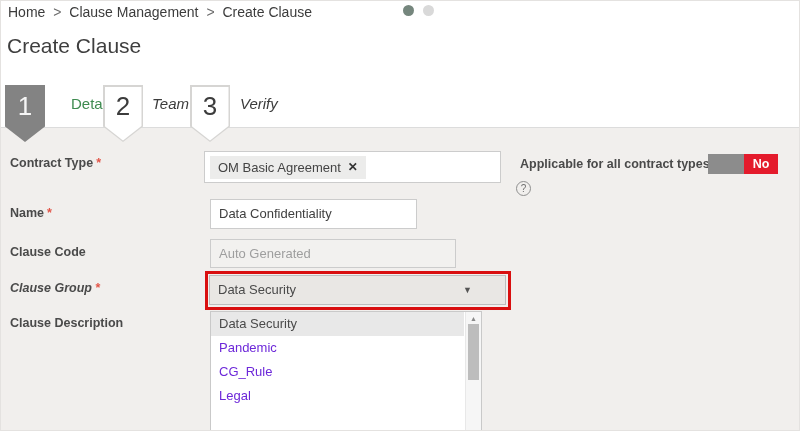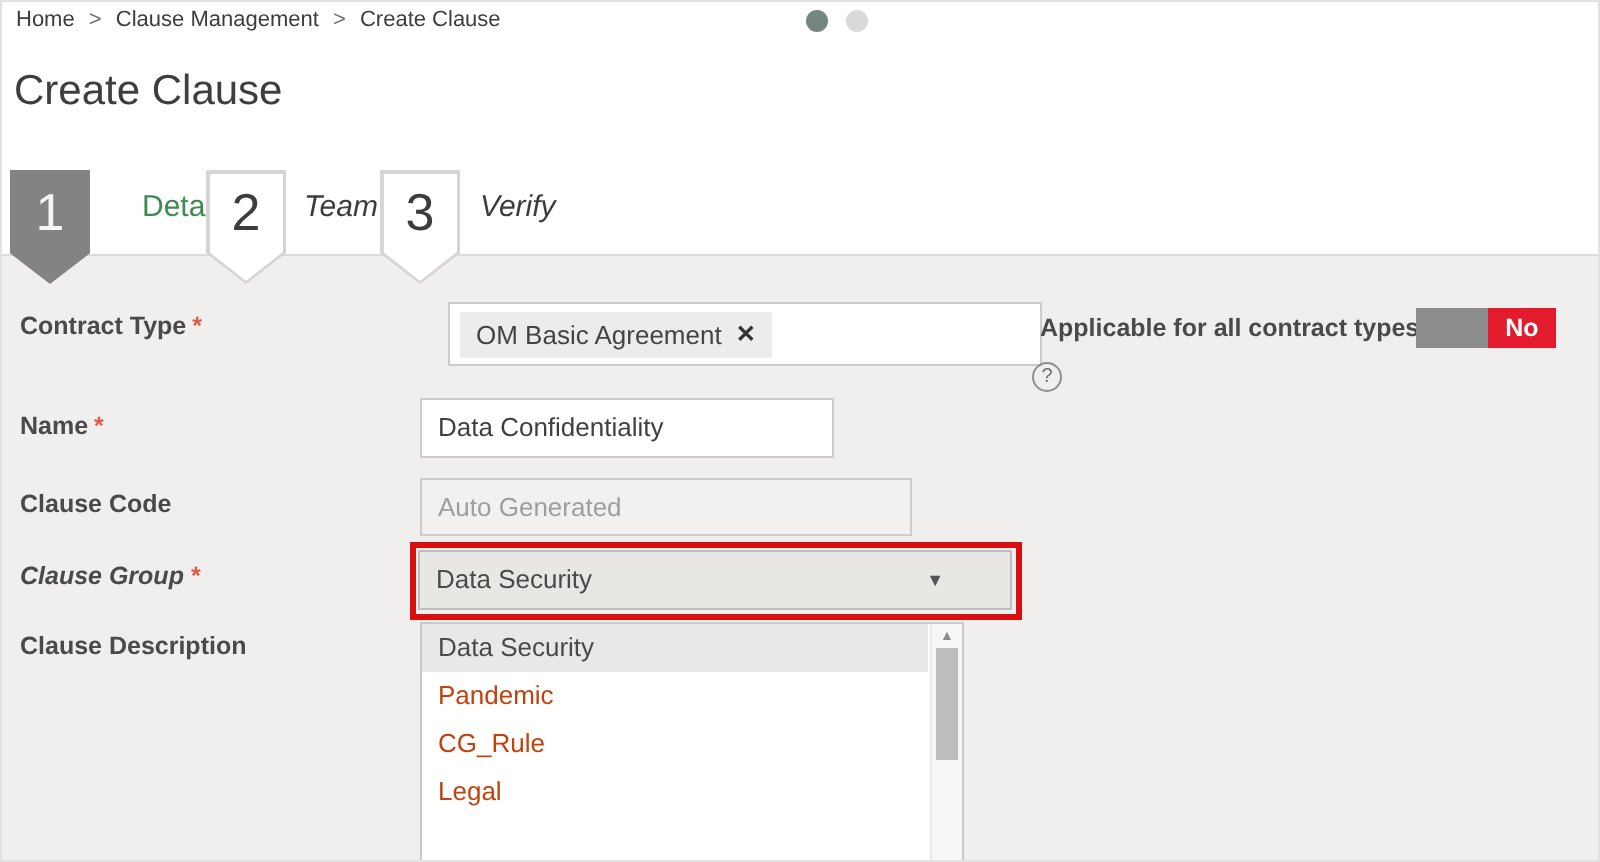--- a/index.html
+++ b/index.html
@@ -7,21 +7,21 @@
   body {
     position:relative;
     font-family:"Liberation Sans", sans-serif;
     background:#ffffff;
     overflow:hidden;
     color:#3d3d3d;
   }
   .frame { position:absolute; inset:0; border:1px solid #e4e2e0; pointer-events:none; z-index:50; }
 
   
-  .breadcrumb { position:absolute; left:8px; top:4px; font-size:11px; color:#3c3c3c;text-align:right; }
+  .breadcrumb { position:absolute; left:8px; top:4px; font-size:14px; color:#3c3c3c;text-align:right; }
   .breadcrumb .sep { color:#6b6b6b; margin:0 4px; }
   .crumb { cursor:default; }
 
   
   .dots { position:absolute; left:403px; top:5px; display:flex; gap:9px; }
   .dot { width:11px; height:11px; border-radius:50%; }
   .dot.active { background:#75867d; }
   .dot.inactive { background:#d9d9d9; }
 
   
@@ -42,21 +42,21 @@
   .step-label { position:absolute; top:95px; font-size:15px; z-index:5; }
   .step-label.green { color:#3e8b50; }
   .step-label.plain { color:#3c3c3c;font-style:italic; }
 
   
   .flabel { position:absolute; left:10px; font-size:12.5px; font-weight:700; color:#4a4a4a; }
   .req { color:#e25548; margin-left:3px; font-weight:700; }
 
   
   .text-input { position:absolute; background:#fff; border:1px solid #cccccc; font-size:13px; color:#3f3f3f; }
-  .ct-input { left:224px; top:151px; width:297px; height:32px; display:flex; align-items:center; padding-left:5px; }
+  .ct-input { left:204px; top:151px; width:297px; height:32px; display:flex; align-items:center; padding-left:5px; }
   .tag { background:#ececeb; height:23px; display:flex; align-items:center; gap:7px;
          padding:0 8px; font-size:13px; color:#444; white-space:nowrap; }
   .tag-x { font-weight:700; color:#333; font-size:12px; cursor:pointer; }
   .name-input { left:210px; top:199px; width:207px; height:30px; line-height:28px; padding-left:8px; }
   .code-input { left:210px; top:239px; width:246px; height:29px; line-height:27px; padding-left:8px;
                 background:#f2f1ef; color:#9e9e9e; }
 
   
   .group-select { position:absolute; left:209px; top:275px; width:297px; height:30px;
                   background:#e9e7e4; border:1px solid #bdbdbd; font-size:13px; color:#4a4a4a;
@@ -70,21 +70,21 @@
   .toggle { position:absolute; left:708px; top:154px; width:70px; height:20px; display:flex; cursor:pointer; }
   .toggle-off { width:36px; background:#8c8c8c; }
   .toggle-on { width:34px; background:#e41b2c; color:#fff; font-size:12.5px; font-weight:700;
                display:flex; align-items:center; justify-content:center; }
   .help { position:absolute; left:516px; top:181px; width:15px; height:15px; border:1px solid #8f8f8f;
           border-radius:50%; color:#707070; font-size:10px; line-height:13px; text-align:center; }
 
   
   .dd-list { position:absolute; left:210px; top:311px; width:272px; height:121px;
              background:#fff; border:1px solid #c9c9c9; border-bottom:none; z-index:8; }
-  .dd-item { height:24px; line-height:24px; padding-left:8px; font-size:13px; color:#c2410c;
+  .dd-item { height:24px; line-height:24px; padding-left:8px; font-size:13px; color:#6d28d9;
              margin-right:17px; cursor:pointer; }
   .dd-item.selected { background:#e8e8e8; color:#4a4a4a; }
   .dd-scrollbar { position:absolute; top:0; right:0; width:16px; height:120px;
                   background:#f6f6f6; border-left:1px solid #e8e8e8; }
   .scroll-up { height:13px; text-align:center; font-size:7px; color:#8a8a8a; line-height:13px; }
   .scroll-thumb { position:absolute; left:2px; top:12px; width:11px; height:56px; background:#bdbdbd; }
 </style>
 </head>
 <body>
 

